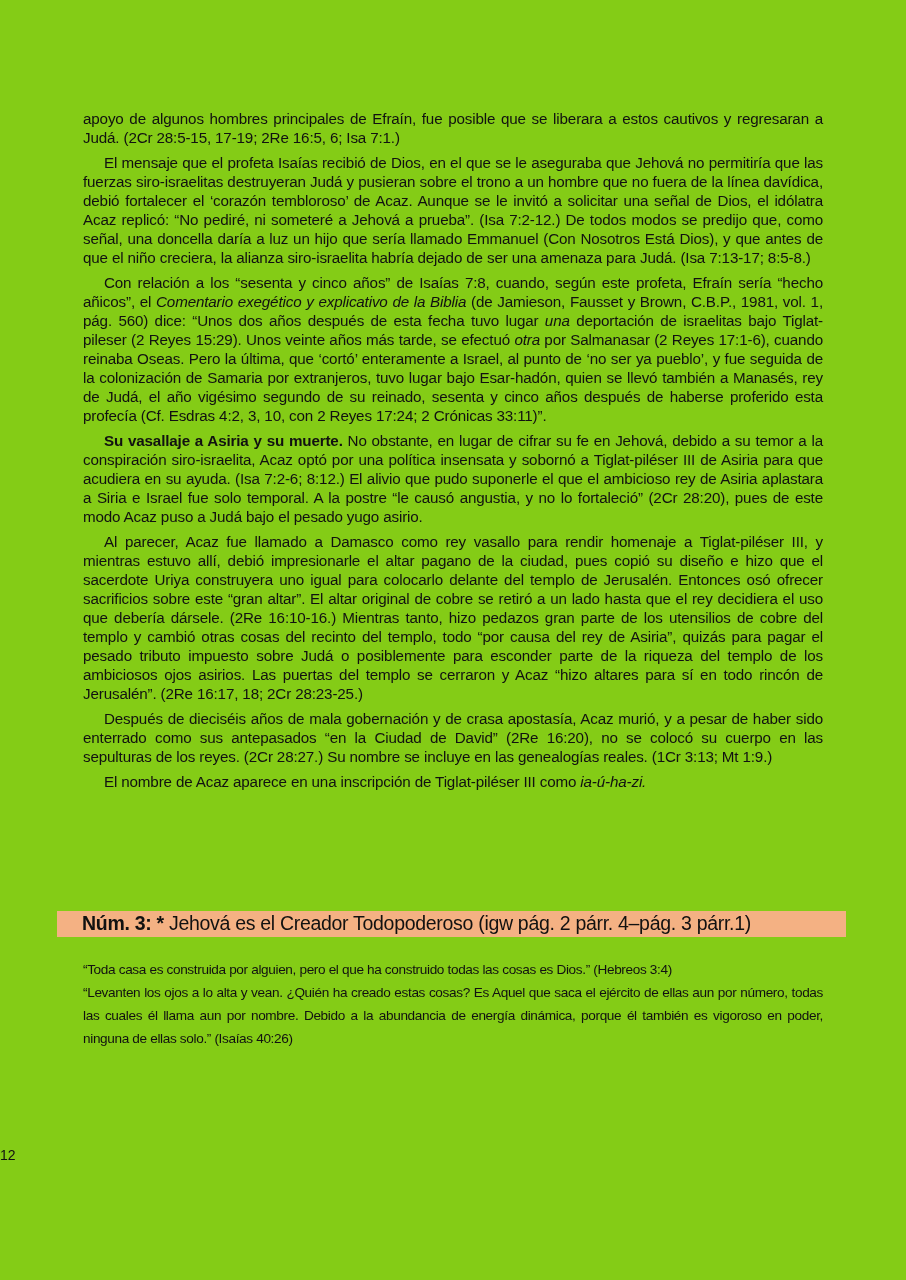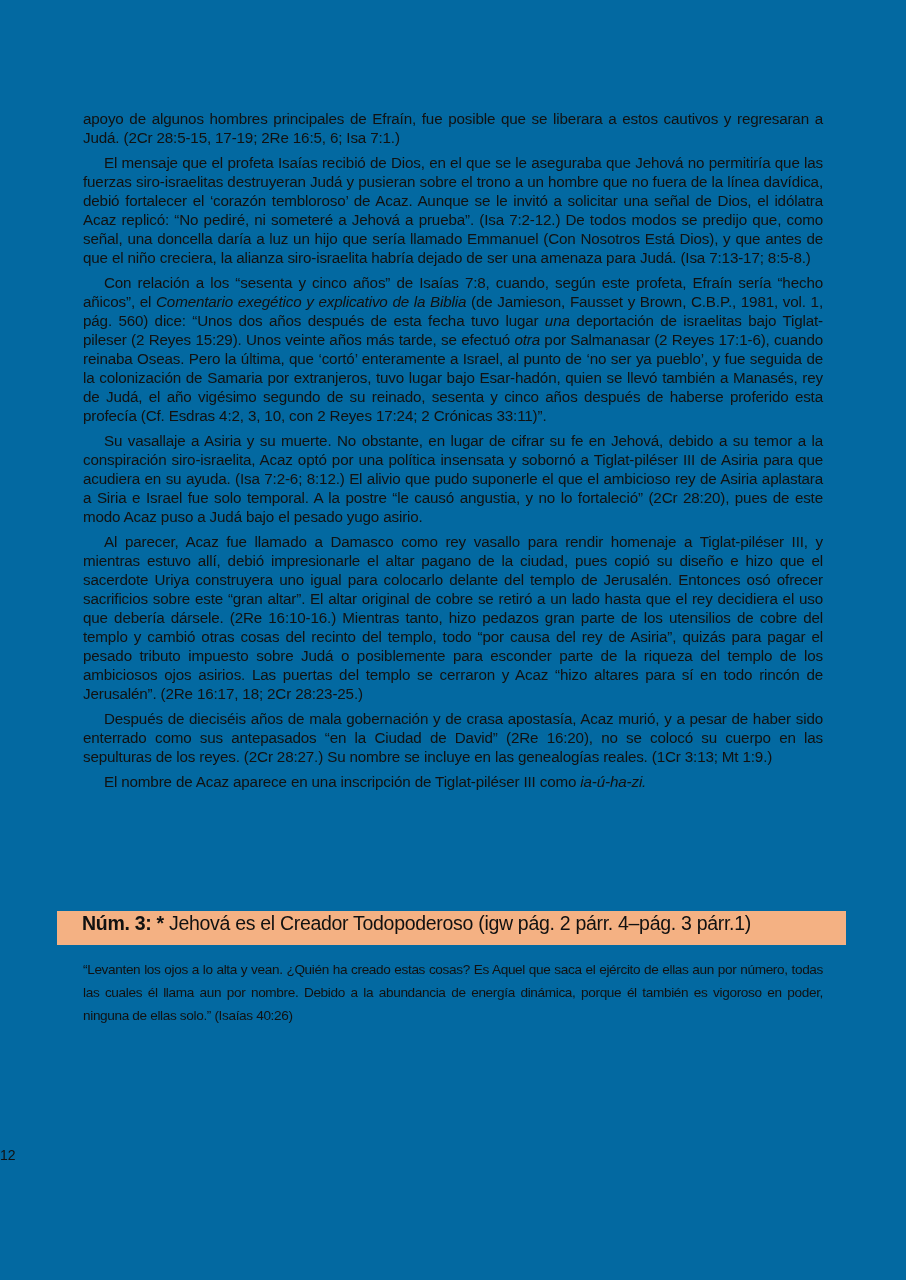--- a/index.html
+++ b/index.html
@@ -1,32 +1,32 @@
 <!DOCTYPE html>
 <html><head>
   <meta charset="utf-8">
   <style>
     html, body { margin: 0; padding: 0; background: #ffffff; }
     body { width: 906px; height: 1280px; position: relative; overflow: hidden; }
     .page {
       position: absolute; left: 0; top: 0; width: 906px; height: 1280px;
-      background: #0369a1; color: #111111;
+      background: #84cc16; color: #111111;
     }
     .body-text {
       position: absolute; left: 83px; width: 740px;
       font-family: "Liberation Sans", sans-serif;
       font-size: 15.2px; line-height: 19px;
       text-align: justify; letter-spacing: -0.15px;
     }
     .body-text p { margin: 0 0 6px 0; text-indent: 21px; }
     .body-text p.no-indent { text-indent: 0; }
     .body-text p:last-child { margin-bottom: 16px; }
-    .lead { font-weight: normal; }
+    .lead { font-weight: bold; }
     .heading-bar {
-      position: absolute; left: 57px; top: 911px; width: 789px; height: 34px;
+      position: absolute; left: 57px; top: 911px; width: 789px; height: 26px;
       background: #f4b183;
       font-family: "Liberation Sans", sans-serif;
       font-size: 19.5px; line-height: 25px; color: #111;
       padding-left: 25px; box-sizing: border-box; white-space: nowrap;
       letter-spacing: -0.3px;
     }
     .heading-bar .num { font-weight: bold; }
     .quotes {
       position: absolute; left: 83px; top: 958px; width: 740px;
       font-family: "Liberation Sans", sans-serif;
@@ -67,18 +67,19 @@
     <p>
       <span>El nombre de Acaz aparece en una inscripción de Tiglat-piléser III como </span><em>ia-ú-ha-zi.</em>
     </p>
   </div>
 
   <div class="heading-bar">
     <span class="num">Núm. 3: *</span><span> Jehová es el Creador Todopoderoso (igw pág. 2 párr. 4–pág. 3 párr.1)</span>
   </div>
 
   <div class="quotes">
+    <p>“Toda casa es construida por alguien, pero el que ha construido todas las cosas es Dios.” (Hebreos 3:4)</p>
     <p>“Levanten los ojos a lo alta y vean. ¿Quién ha creado estas cosas? Es Aquel que saca el ejército de ellas aun por número, todas las cuales él  llama aun por nombre. Debido a la abundancia de energía dinámica,  porque él también es vigoroso en poder, ninguna de ellas solo.” (Isaías 40:26)</p>
   </div>
 
   <div class="page-number">12</div>
 
 </div>
 
 </body></html>

